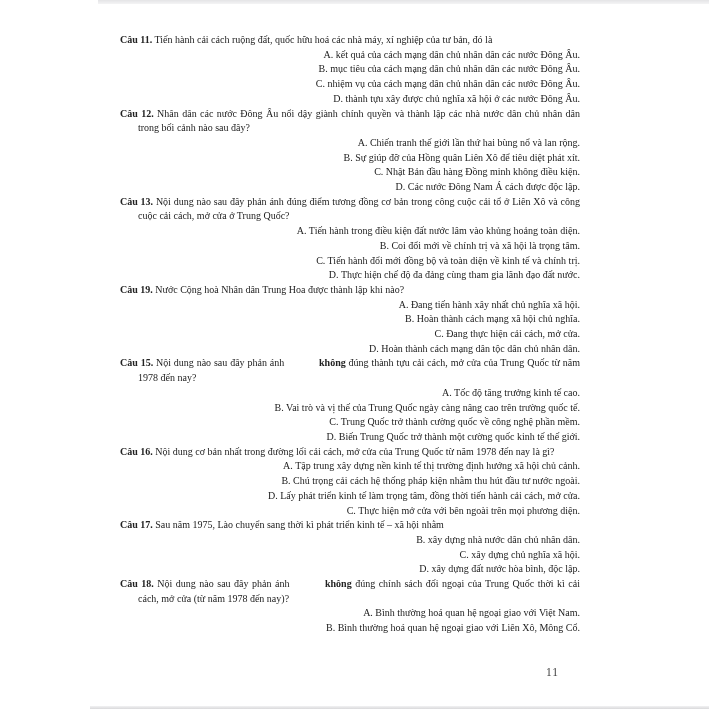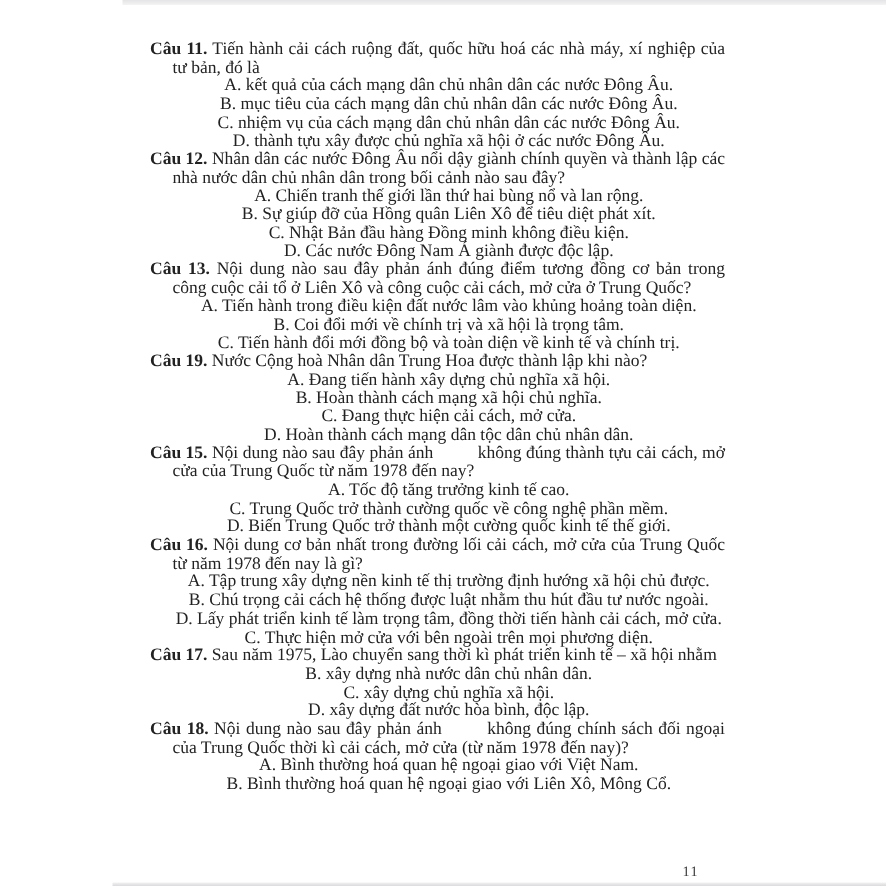--- a/index.html
+++ b/index.html
@@ -25,41 +25,41 @@
     position: absolute;
     bottom: 0; left: 90px; right: 0;
     height: 3px;
     background: linear-gradient(to top, #d9d9db, #f2f2f3);
   }
   .doc {
     position: absolute;
     left: 120px;
     top: 33px;
     width: 460px;
-    font-size: 14px;
+    font-size: 10px;
     line-height: 14.7px;
     text-align: justify;
   }
   .question { margin: 0; }
   .q-text {
     margin: 0;
     padding-left: 18px;
     text-indent: -18px;
   }
   .q-label { font-weight: bold; }
-  .seg-bold { font-weight: normal; padding-left: 32px; }
+  .seg-bold { font-weight: bold; padding-left: 32px; }
   .option {
     margin: 0 0 0 18px;
-    text-align: center;
+    text-align: right;
     font-family: Liberation Serif, serif;
   }
   .page-number {
     position: absolute;
     left: 546px;
-    top: 692px;
+    top: 666px;
     font-size: 11.5px;
     color: #3c3c3c;
     letter-spacing: 1px;
     text-align: center;
   }
 </style>
 </head>
 <body>
 
 <div class="photo-edge-top"></div>
@@ -71,45 +71,47 @@
       <p class="option">A. kết quả của cách mạng dân chủ nhân dân các nước Đông Âu.</p>
       <p class="option">B. mục tiêu của cách mạng dân chủ nhân dân các nước Đông Âu.</p>
       <p class="option">C. nhiệm vụ của cách mạng dân chủ nhân dân các nước Đông Âu.</p>
       <p class="option">D. thành tựu xây được chủ nghĩa xã hội ở các nước Đông Âu.</p>
     </div>
     <div class="question">
       <p class="q-text"><span class="q-label">Câu 12.</span><span> Nhân dân các nước Đông Âu nổi dậy giành chính quyền và thành lập các nhà nước dân chủ nhân dân trong bối cảnh nào sau đây?</span></p>
       <p class="option">A. Chiến tranh thế giới lần thứ hai bùng nổ và lan rộng.</p>
       <p class="option">B. Sự giúp đỡ của Hồng quân Liên Xô để tiêu diệt phát xít.</p>
       <p class="option">C. Nhật Bản đầu hàng Đồng minh không điều kiện.</p>
-      <p class="option">D. Các nước Đông Nam Á giành được độc lập.</p>
+      <p class="option">D. Các nước Đông Nam Á cách được độc lập.</p>
     </div>
     <div class="question">
       <p class="q-text"><span class="q-label">Câu 13.</span><span> Nội dung nào sau đây phản ánh đúng điểm tương đồng cơ bản trong công cuộc cải tổ ở Liên Xô và công cuộc cải cách, mở cửa ở Trung Quốc?</span></p>
       <p class="option">A. Tiến hành trong điều kiện đất nước lâm vào khủng hoảng toàn diện.</p>
       <p class="option">B. Coi đổi mới về chính trị và xã hội là trọng tâm.</p>
       <p class="option">C. Tiến hành đổi mới đồng bộ và toàn diện về kinh tế và chính trị.</p>
+      <p class="option">D. Thực hiện chế độ đa đảng cùng tham gia lãnh đạo đất nước.</p>
     </div>
     <div class="question">
       <p class="q-text"><span class="q-label">Câu 19.</span><span> Nước Cộng hoà Nhân dân Trung Hoa được thành lập khi nào?</span></p>
-      <p class="option">A. Đang tiến hành xây dựng chủ nghĩa xã hội.</p>
+      <p class="option">A. Đang tiến hành xây nhất chủ nghĩa xã hội.</p>
       <p class="option">B. Hoàn thành cách mạng xã hội chủ nghĩa.</p>
       <p class="option">C. Đang thực hiện cải cách, mở cửa.</p>
       <p class="option">D. Hoàn thành cách mạng dân tộc dân chủ nhân dân.</p>
     </div>
     <div class="question">
       <p class="q-text"><span class="q-label">Câu 15.</span><span> Nội dung nào sau đây phản ánh </span><span class="seg-bold">không</span><span> đúng thành tựu cải cách, mở cửa của Trung Quốc từ năm 1978 đến nay?</span></p>
       <p class="option">A. Tốc độ tăng trưởng kinh tế cao.</p>
+      <p class="option">B. Vai trò và vị thế của Trung Quốc ngày càng nâng cao trên trường quốc tế.</p>
       <p class="option">C. Trung Quốc trở thành cường quốc về công nghệ phần mềm.</p>
       <p class="option">D. Biến Trung Quốc trở thành một cường quốc kinh tế thế giới.</p>
     </div>
     <div class="question">
       <p class="q-text"><span class="q-label">Câu 16.</span><span> Nội dung cơ bản nhất trong đường lối cải cách, mở cửa của Trung Quốc từ năm 1978 đến nay là gì?</span></p>
-      <p class="option">A. Tập trung xây dựng nền kinh tế thị trường định hướng xã hội chủ được.</p>
-      <p class="option">B. Chú trọng cải cách hệ thống được luật nhằm thu hút đầu tư nước ngoài.</p>
+      <p class="option">A. Tập trung xây dựng nền kinh tế thị trường định hướng xã hội chủ cảnh.</p>
+      <p class="option">B. Chú trọng cải cách hệ thống pháp kiện nhằm thu hút đầu tư nước ngoài.</p>
       <p class="option">D. Lấy phát triển kinh tế làm trọng tâm, đồng thời tiến hành cải cách, mở cửa.</p>
       <p class="option">C. Thực hiện mở cửa với bên ngoài trên mọi phương diện.</p>
     </div>
     <div class="question">
       <p class="q-text"><span class="q-label">Câu 17.</span><span> Sau năm 1975, Lào chuyển sang thời kì phát triển kinh tế – xã hội nhằm</span></p>
       <p class="option">B. xây dựng nhà nước dân chủ nhân dân.</p>
       <p class="option">C. xây dựng chủ nghĩa xã hội.</p>
       <p class="option">D. xây dựng đất nước hòa bình, độc lập.</p>
     </div>
     <div class="question">

